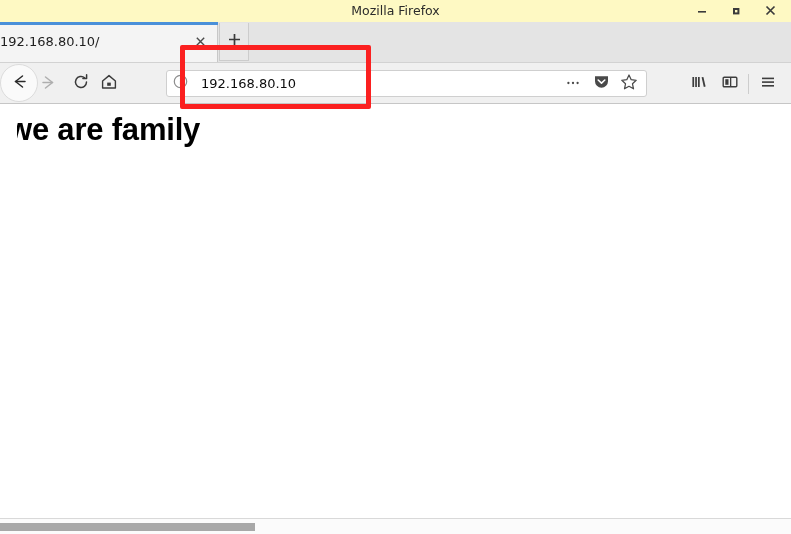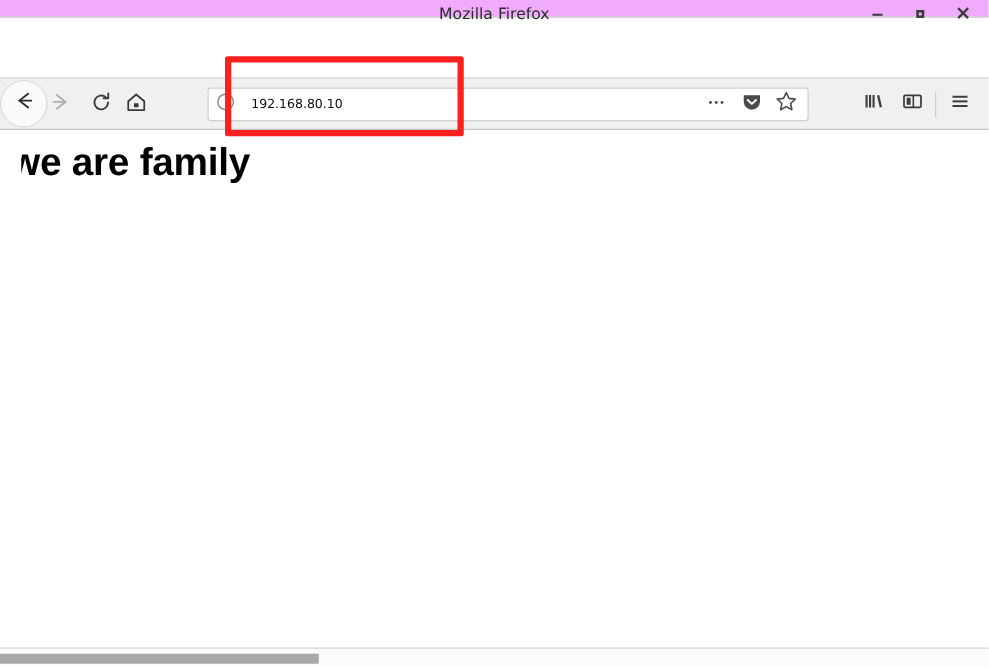--- a/index.html
+++ b/index.html
@@ -19,22 +19,22 @@
     position: relative;
     width: 791px;
     height: 534px;
     background: #ffffff;
   }
 
   
   .titlebar {
     position: absolute;
     left: 0; top: 0;
-    width: 791px; height: 14px;
-    background: #f0abfc;
+    width: 791px; height: 28px;
+    background: #fef9c3;
     border-bottom: 1px solid #cfcfcf;
     box-sizing: border-box;
   }
   .titlebar-title {
     position: absolute;
     left: 0; right: 0; top: 0;
     height: 21px;
     line-height: 21px;
     text-align: center;
     font-size: 12.5px;
@@ -154,21 +154,21 @@
     align-items: center;
   }
   .urlbar-identity {
     width: 26px;
     display: flex; align-items: center; justify-content: center;
     color: #8c8c8c;
     flex: 0 0 auto;
   }
   .urlbar-input {
     flex: 1 1 auto;
-    font-size: 10px;
+    font-size: 13px;
     color: #0c0c0c;
     font-family: "DejaVu Sans", sans-serif;
     padding-left: 8px;
     white-space: nowrap;
     overflow: hidden;
   }
   .urlbar-actions {
     flex: 0 0 auto;
     display: flex;
     align-items: center;
@@ -272,20 +272,40 @@
       <div class="winbtn">
         <span>
           <svg width="13" height="13" viewBox="0 0 13 13">
               <path d="M2.5 2.5 L10.5 10.5 M10.5 2.5 L2.5 10.5" stroke="currentColor" stroke-width="1.7" fill="none"></path>
             </svg>
         </span>
       </div>
     </div>
   </div>
 
+  <div class="tabstrip">
+    <div class="tab">
+      <div class="tab-accent"></div>
+      <div class="tab-label">192.168.80.10/</div>
+      <div class="tab-close">
+        <span>
+          <svg width="11" height="11" viewBox="0 0 11 11">
+              <path d="M1.8 1.8 L9.2 9.2 M9.2 1.8 L1.8 9.2" stroke="currentColor" stroke-width="1.4" fill="none"></path>
+            </svg>
+        </span>
+      </div>
+    </div>
+    <div class="newtab">
+      <span>
+        <svg width="15" height="15" viewBox="0 0 15 15">
+            <path d="M7.5 2 L7.5 13 M2 7.5 L13 7.5" stroke="currentColor" stroke-width="1.7" fill="none"></path>
+          </svg>
+      </span>
+    </div>
+  </div>
 
   <div class="navbar">
 
     <div class="navbtn back">
       <span>
         <svg width="19" height="19" viewBox="0 0 19 19">
           <path d="M12.5 4 L5.5 9.5 L12.5 15" stroke="currentColor" stroke-width="1.5" fill="none" stroke-linecap="round" stroke-linejoin="round"></path>
           <path d="M5.5 9.5 L15 9.5" stroke="currentColor" stroke-width="1.5" fill="none" stroke-linecap="round"></path>
         </svg>
       </span>

